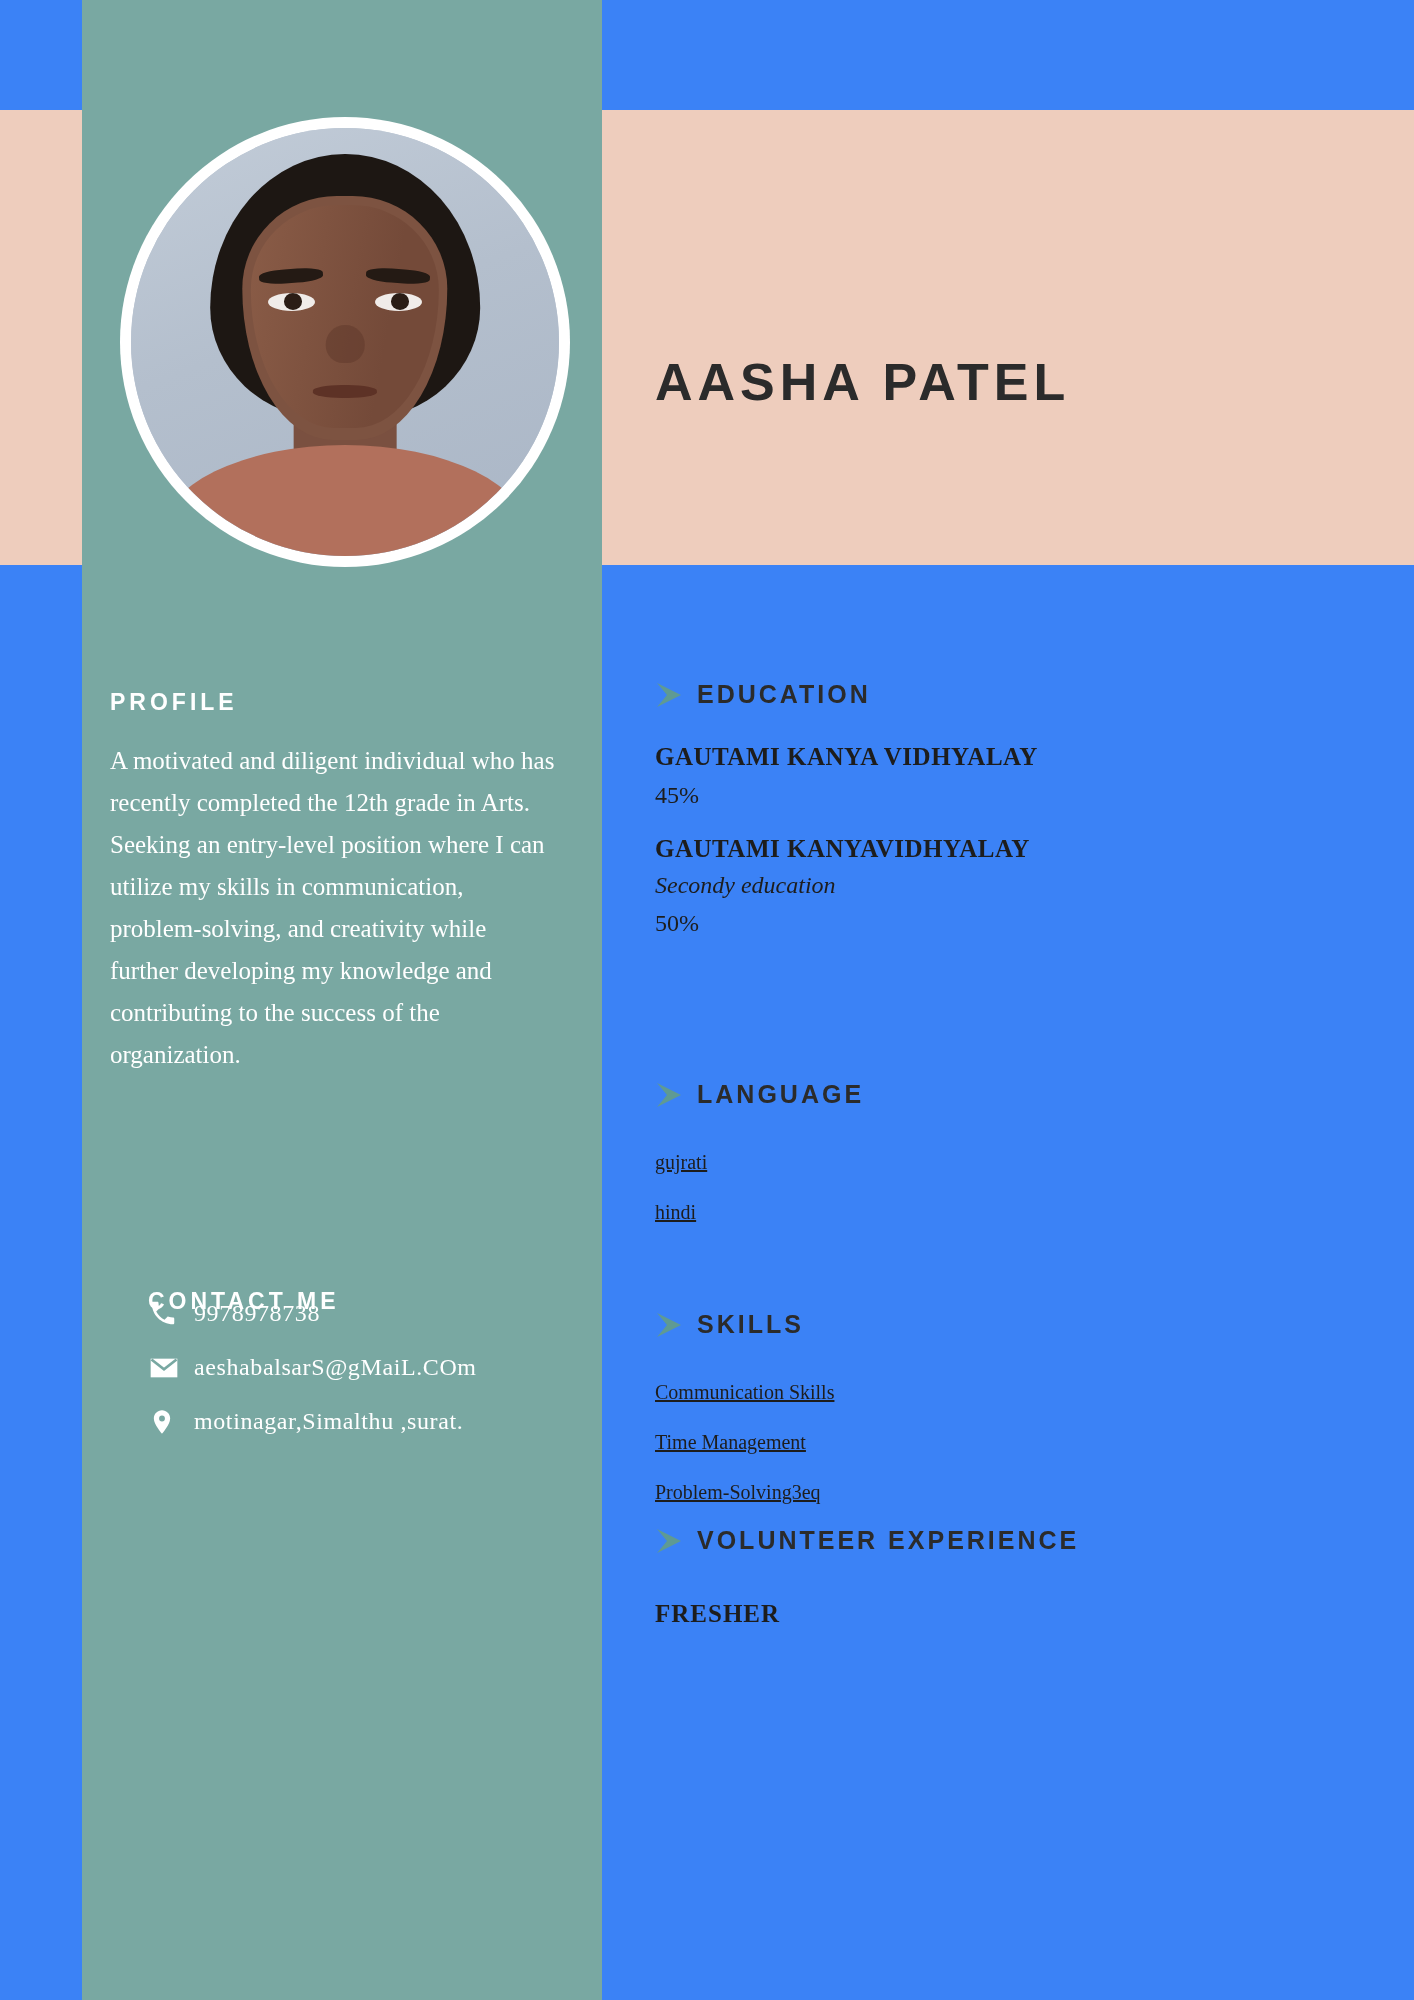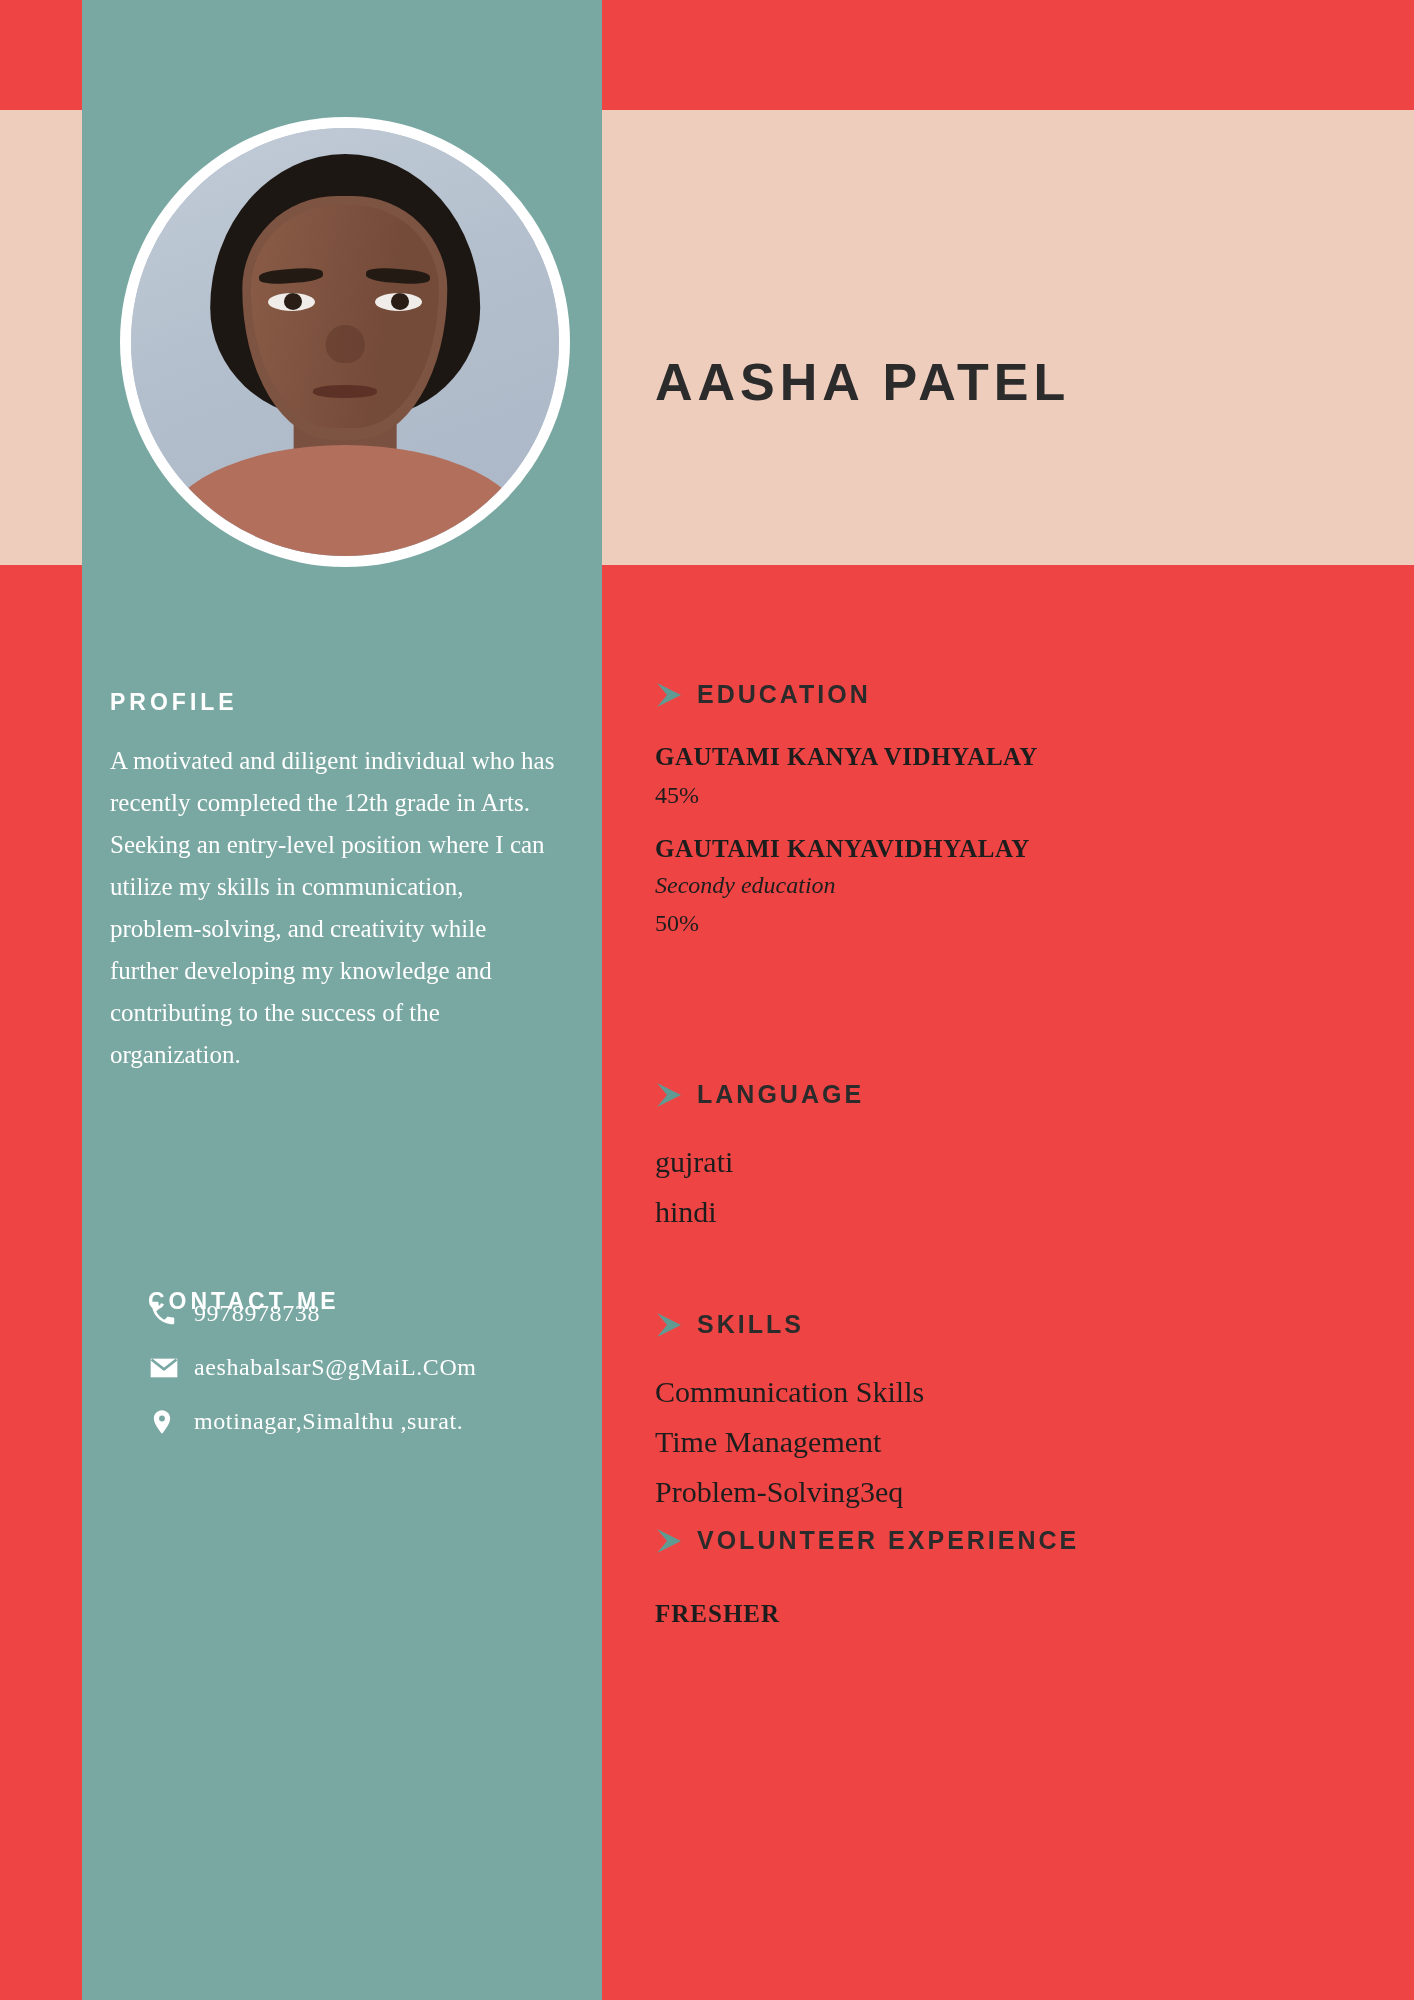--- a/index.html
+++ b/index.html
@@ -6,21 +6,21 @@
   html, body {
     width: 1414px;
     height: 2000px;
     background: #ffffff;
     font-family: "Liberation Sans", sans-serif;
   }
   .page {
     position: relative;
     width: 1414px;
     height: 2000px;
-    background: #ef4444;
+    background: #3b82f6;
     overflow: hidden;
   }
   
   .banner {
     position: absolute;
     left: 0;
     top: 110px;
     width: 1414px;
     height: 455px;
     background: #eecdbd;
@@ -230,23 +230,24 @@
   }
   .edu-score {
     font-family: "Liberation Serif", serif;
     font-size: 24px;
     color: #1d1d1d;
     line-height: 40px;
   }
   .plain-list { margin-top: 28px; }
   .plain-list div {
     font-family: "Liberation Serif", serif;
-    font-size: 30px;
+    font-size: 20px;
     line-height: 50px;
     color: #1d1d1d;
+    text-decoration: underline;
   }
   .fresher {
     margin-top: 45px;
     font-family: "Liberation Serif", serif;
     font-size: 25px;
     font-weight: bold;
     letter-spacing: 1px;
     color: #1d1d1d;
   }
   #edu-section { top: 680px; }

